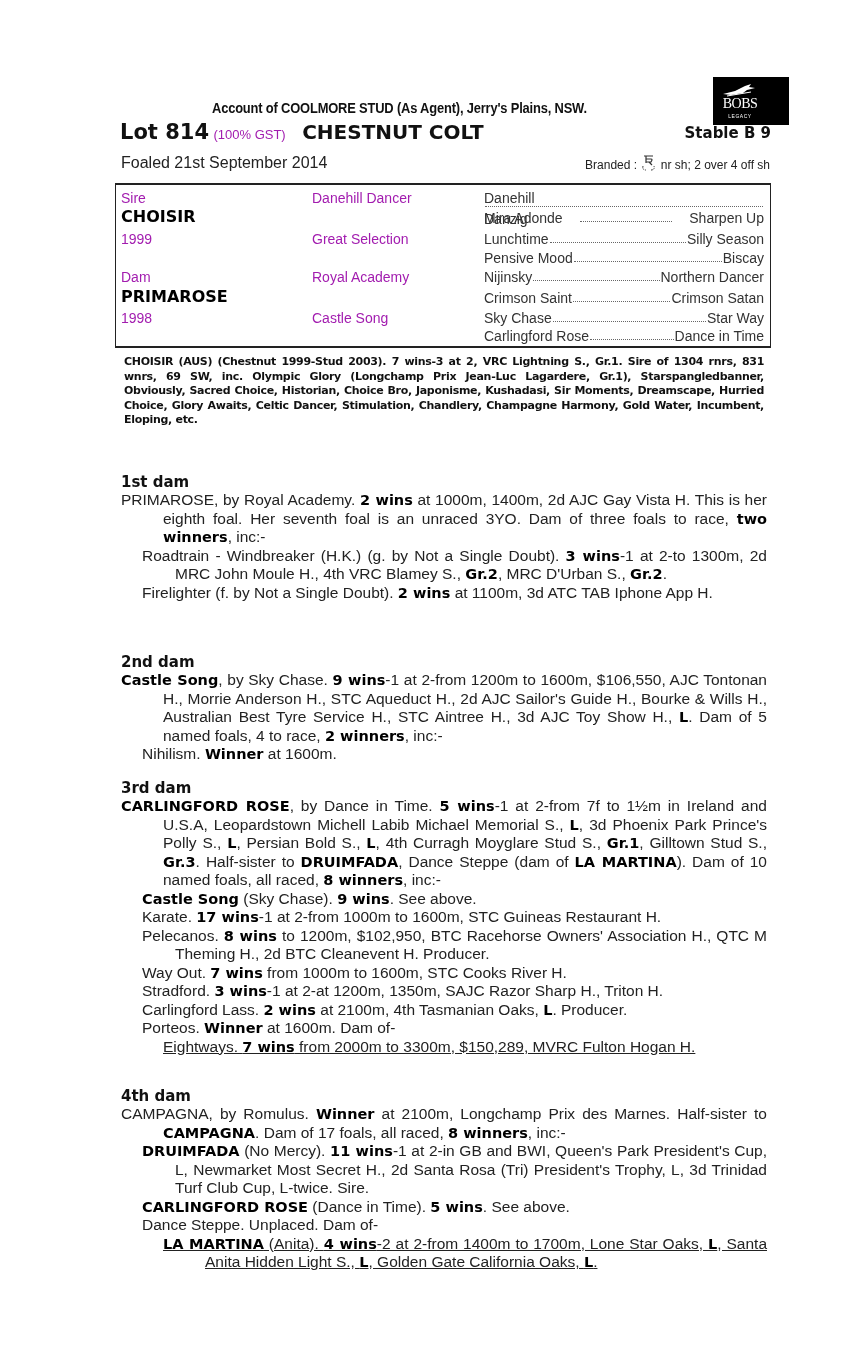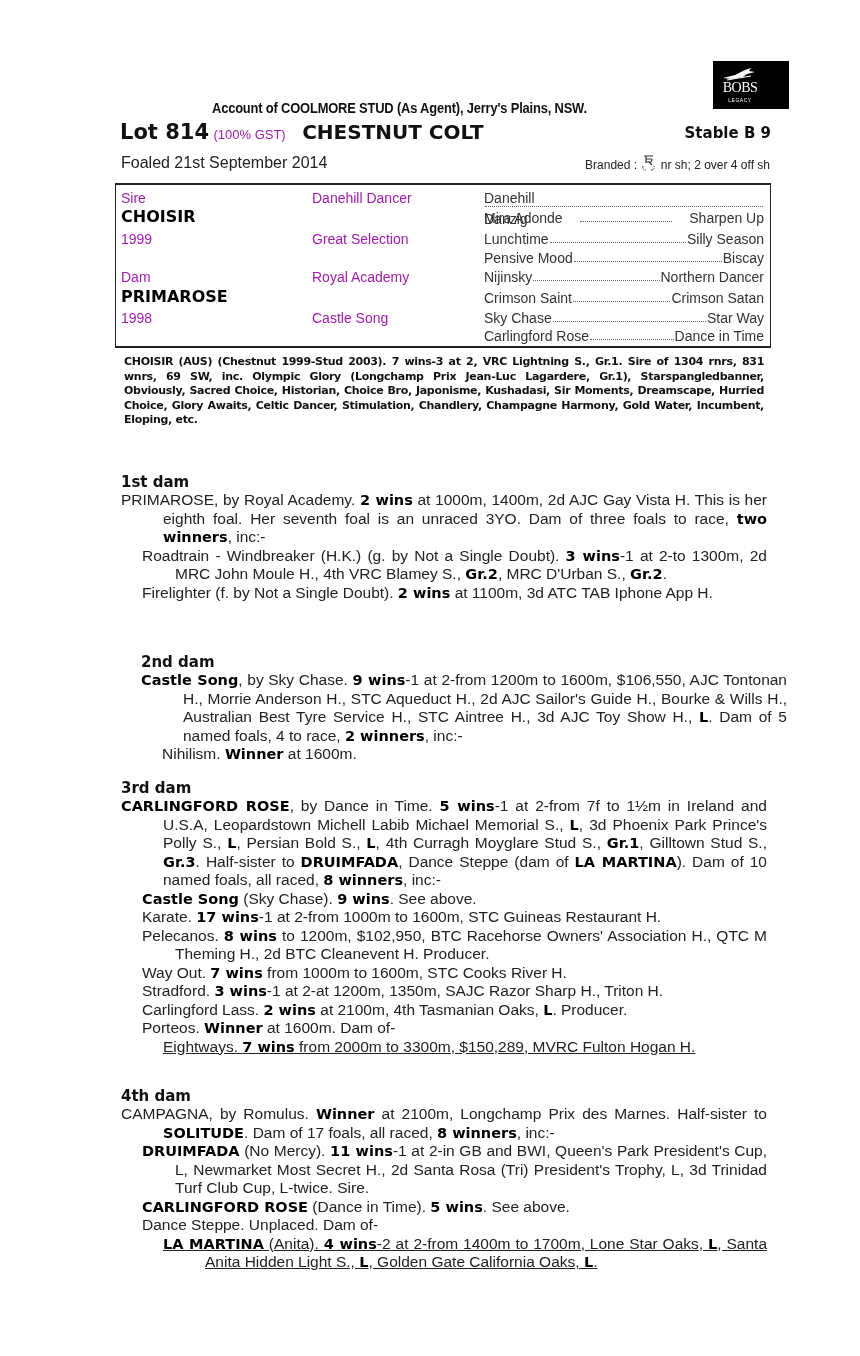--- a/index.html
+++ b/index.html
@@ -1,20 +1,20 @@
 <!DOCTYPE html>
 <html><head>
 <meta charset="utf-8">
 <style>
   html, body { margin:0; padding:0; background:#fff; }
   body { width:860px; height:1356px; position:relative; overflow:hidden;
          font-family:"Liberation Sans", sans-serif; color:#111; }
   .abs { position:absolute; }
-  .logo { left:713px; top:61px; width:44px; height:48px; background:#000; color:#fff;
-          text-align:center;padding-left:32px; }
+  .logo { left:713px; top:77px; width:76px; height:48px; background:#000; color:#fff;
+          text-align:center; }
   .logo .bird { position:absolute; left:8px; top:6px; width:38px; height:14px; }
   .logo .bobs { position:absolute; left:0; top:20px; width:54px; font-family:"Liberation Serif", serif;
                 font-size:14px; letter-spacing:-0.5px; line-height:14px; }
   .logo .sub { position:absolute; left:0; top:36px; width:54px; font-size:5px; letter-spacing:0.5px; line-height:6px; }
   .account { left:212px; top:99px; font-size:15px; font-weight:bold; transform:scaleX(0.86); transform-origin:left top;
              font-family:"Liberation Sans", sans-serif; letter-spacing:-0.2px; }
   .lotline { left:120px; top:120px; width:651px; height:26px; }
   .lot { font-family:"DejaVu Sans", sans-serif; font-weight:bold; font-size:21px; }
   .gst { font-size:13px; color:#a21caf; }
   .sex { font-family:"DejaVu Sans", sans-serif; font-weight:bold; font-size:20px; margin-left:12px; }
@@ -128,21 +128,21 @@
 <div class="abs sire-desc">CHOISIR (AUS) (Chestnut 1999-Stud 2003). 7 wins-3 at 2, VRC Lightning S., Gr.1. Sire of 1304 rnrs, 831 wnrs, 69 SW, inc. Olympic Glory (Longchamp Prix Jean-Luc Lagardere, Gr.1), Starspangledbanner, Obviously, Sacred Choice, Historian, Choice Bro, Japonisme, Kushadasi, Sir Moments, Dreamscape, Hurried Choice, Glory Awaits, Celtic Dancer, Stimulation, Chandlery, Champagne Harmony, Gold Water, Incumbent, Eloping, etc.</div>
 
 <div class="blk" style="top:473px;">
   <div class="h">1st dam</div>
   <div class="entries">
       <div class="row para i0"><span>PRIMAROSE, by Royal Academy. </span><b>2 wins</b><span> at 1000m, 1400m, 2d AJC Gay Vista H. This is her eighth foal. Her seventh foal is an unraced 3YO. Dam of three foals to race, </span><b>two winners</b><span>, inc:-</span></div>
       <div class="row para i1"><span>Roadtrain - Windbreaker (H.K.) (g. by Not a Single Doubt). </span><b>3 wins</b><span>-1 at 2-to 1300m, 2d MRC John Moule H., 4th VRC Blamey S., </span><b>Gr.2</b><span>, MRC D'Urban S., </span><b>Gr.2</b><span>.</span></div>
       <div class="row para i1"><span>Firelighter (f. by Not a Single Doubt). </span><b>2 wins</b><span> at 1100m, 3d ATC TAB Iphone App H.</span></div>
     </div>
 </div>
-<div class="blk" style="top:653px;margin-left:20px;">
+<div class="blk" style="top:653px;">
   <div class="h">2nd dam</div>
   <div class="entries">
       <div class="row para i0"><b>Castle Song</b><span>, by Sky Chase. </span><b>9 wins</b><span>-1 at 2-from 1200m to 1600m, $106,550, AJC Tontonan H., Morrie Anderson H., STC Aqueduct H., 2d AJC Sailor's Guide H., Bourke &amp; Wills H., Australian Best Tyre Service H., STC Aintree H., 3d AJC Toy Show H., </span><b>L</b><span>. Dam of 5 named foals, 4 to race, </span><b>2 winners</b><span>, inc:-</span></div>
       <div class="row para i1"><span>Nihilism. </span><b>Winner</b><span> at 1600m.</span></div>
     </div>
 </div>
 <div class="blk" style="top:779px;">
   <div class="h">3rd dam</div>
   <div class="entries">
       <div class="row para i0"><b>CARLINGFORD ROSE</b><span>, by Dance in Time. </span><b>5 wins</b><span>-1 at 2-from 7f to 1½m in Ireland and U.S.A, Leopardstown Michell Labib Michael Memorial S., </span><b>L</b><span>, 3d Phoenix Park Prince's Polly S., </span><b>L</b><span>, Persian Bold S., </span><b>L</b><span>, 4th Curragh Moyglare Stud S., </span><b>Gr.1</b><span>, Gilltown Stud S., </span><b>Gr.3</b><span>. Half-sister to </span><b>DRUIMFADA</b><span>, Dance Steppe (dam of </span><b>LA MARTINA</b><span>). Dam of 10 named foals, all raced, </span><b>8 winners</b><span>, inc:-</span></div>
@@ -152,19 +152,19 @@
       <div class="row para i1"><span>Way Out. </span><b>7 wins</b><span> from 1000m to 1600m, STC Cooks River H.</span></div>
       <div class="row para i1"><span>Stradford. </span><b>3 wins</b><span>-1 at 2-at 1200m, 1350m, SAJC Razor Sharp H., Triton H.</span></div>
       <div class="row para i1"><span>Carlingford Lass. </span><b>2 wins</b><span> at 2100m, 4th Tasmanian Oaks, </span><b>L</b><span>. Producer.</span></div>
       <div class="row para i1"><span>Porteos. </span><b>Winner</b><span> at 1600m. Dam of-</span></div>
       <div class="row para i2" style="margin-left: 42px; padding-left: 42px;"><span>Eightways. </span><b>7 wins</b><span> from 2000m to 3300m, $150,289, MVRC Fulton Hogan H.</span></div>
     </div>
 </div>
 <div class="blk" style="top:1087px;">
   <div class="h">4th dam</div>
   <div class="entries">
-      <div class="row para i0"><span>CAMPAGNA, by Romulus. </span><b>Winner</b><span> at 2100m, Longchamp Prix des Marnes. Half-sister to </span><b>SOLITUDE</b><span>. Dam of 17 foals, all raced, </span><b>8 winners</b><span>, inc:-</span></div>
+      <div class="row para i0"><span>CAMPAGNA, by Romulus. </span><b>Winner</b><span> at 2100m, Longchamp Prix des Marnes. Half-sister to </span><b>CAMPAGNA</b><span>. Dam of 17 foals, all raced, </span><b>8 winners</b><span>, inc:-</span></div>
       <div class="row para i1"><b>DRUIMFADA</b><span> (No Mercy). </span><b>11 wins</b><span>-1 at 2-in GB and BWI, Queen's Park President's Cup, L, Newmarket Most Secret H., 2d Santa Rosa (Tri) President's Trophy, L, 3d Trinidad Turf Club Cup, L-twice. Sire.</span></div>
       <div class="row para i1"><b>CARLINGFORD ROSE</b><span> (Dance in Time). </span><b>5 wins</b><span>. See above.</span></div>
       <div class="row para i1"><span>Dance Steppe. Unplaced. Dam of-</span></div>
       <div class="row para i2" style="margin-left: 42px; padding-left: 42px;"><b>LA MARTINA</b><span> (Anita). </span><b>4 wins</b><span>-2 at 2-from 1400m to 1700m, Lone Star Oaks, </span><b>L</b><span>, Santa Anita Hidden Light S., </span><b>L</b><span>, Golden Gate California Oaks, </span><b>L</b><span>.</span></div>
     </div>
 </div>
 
 </body></html>

